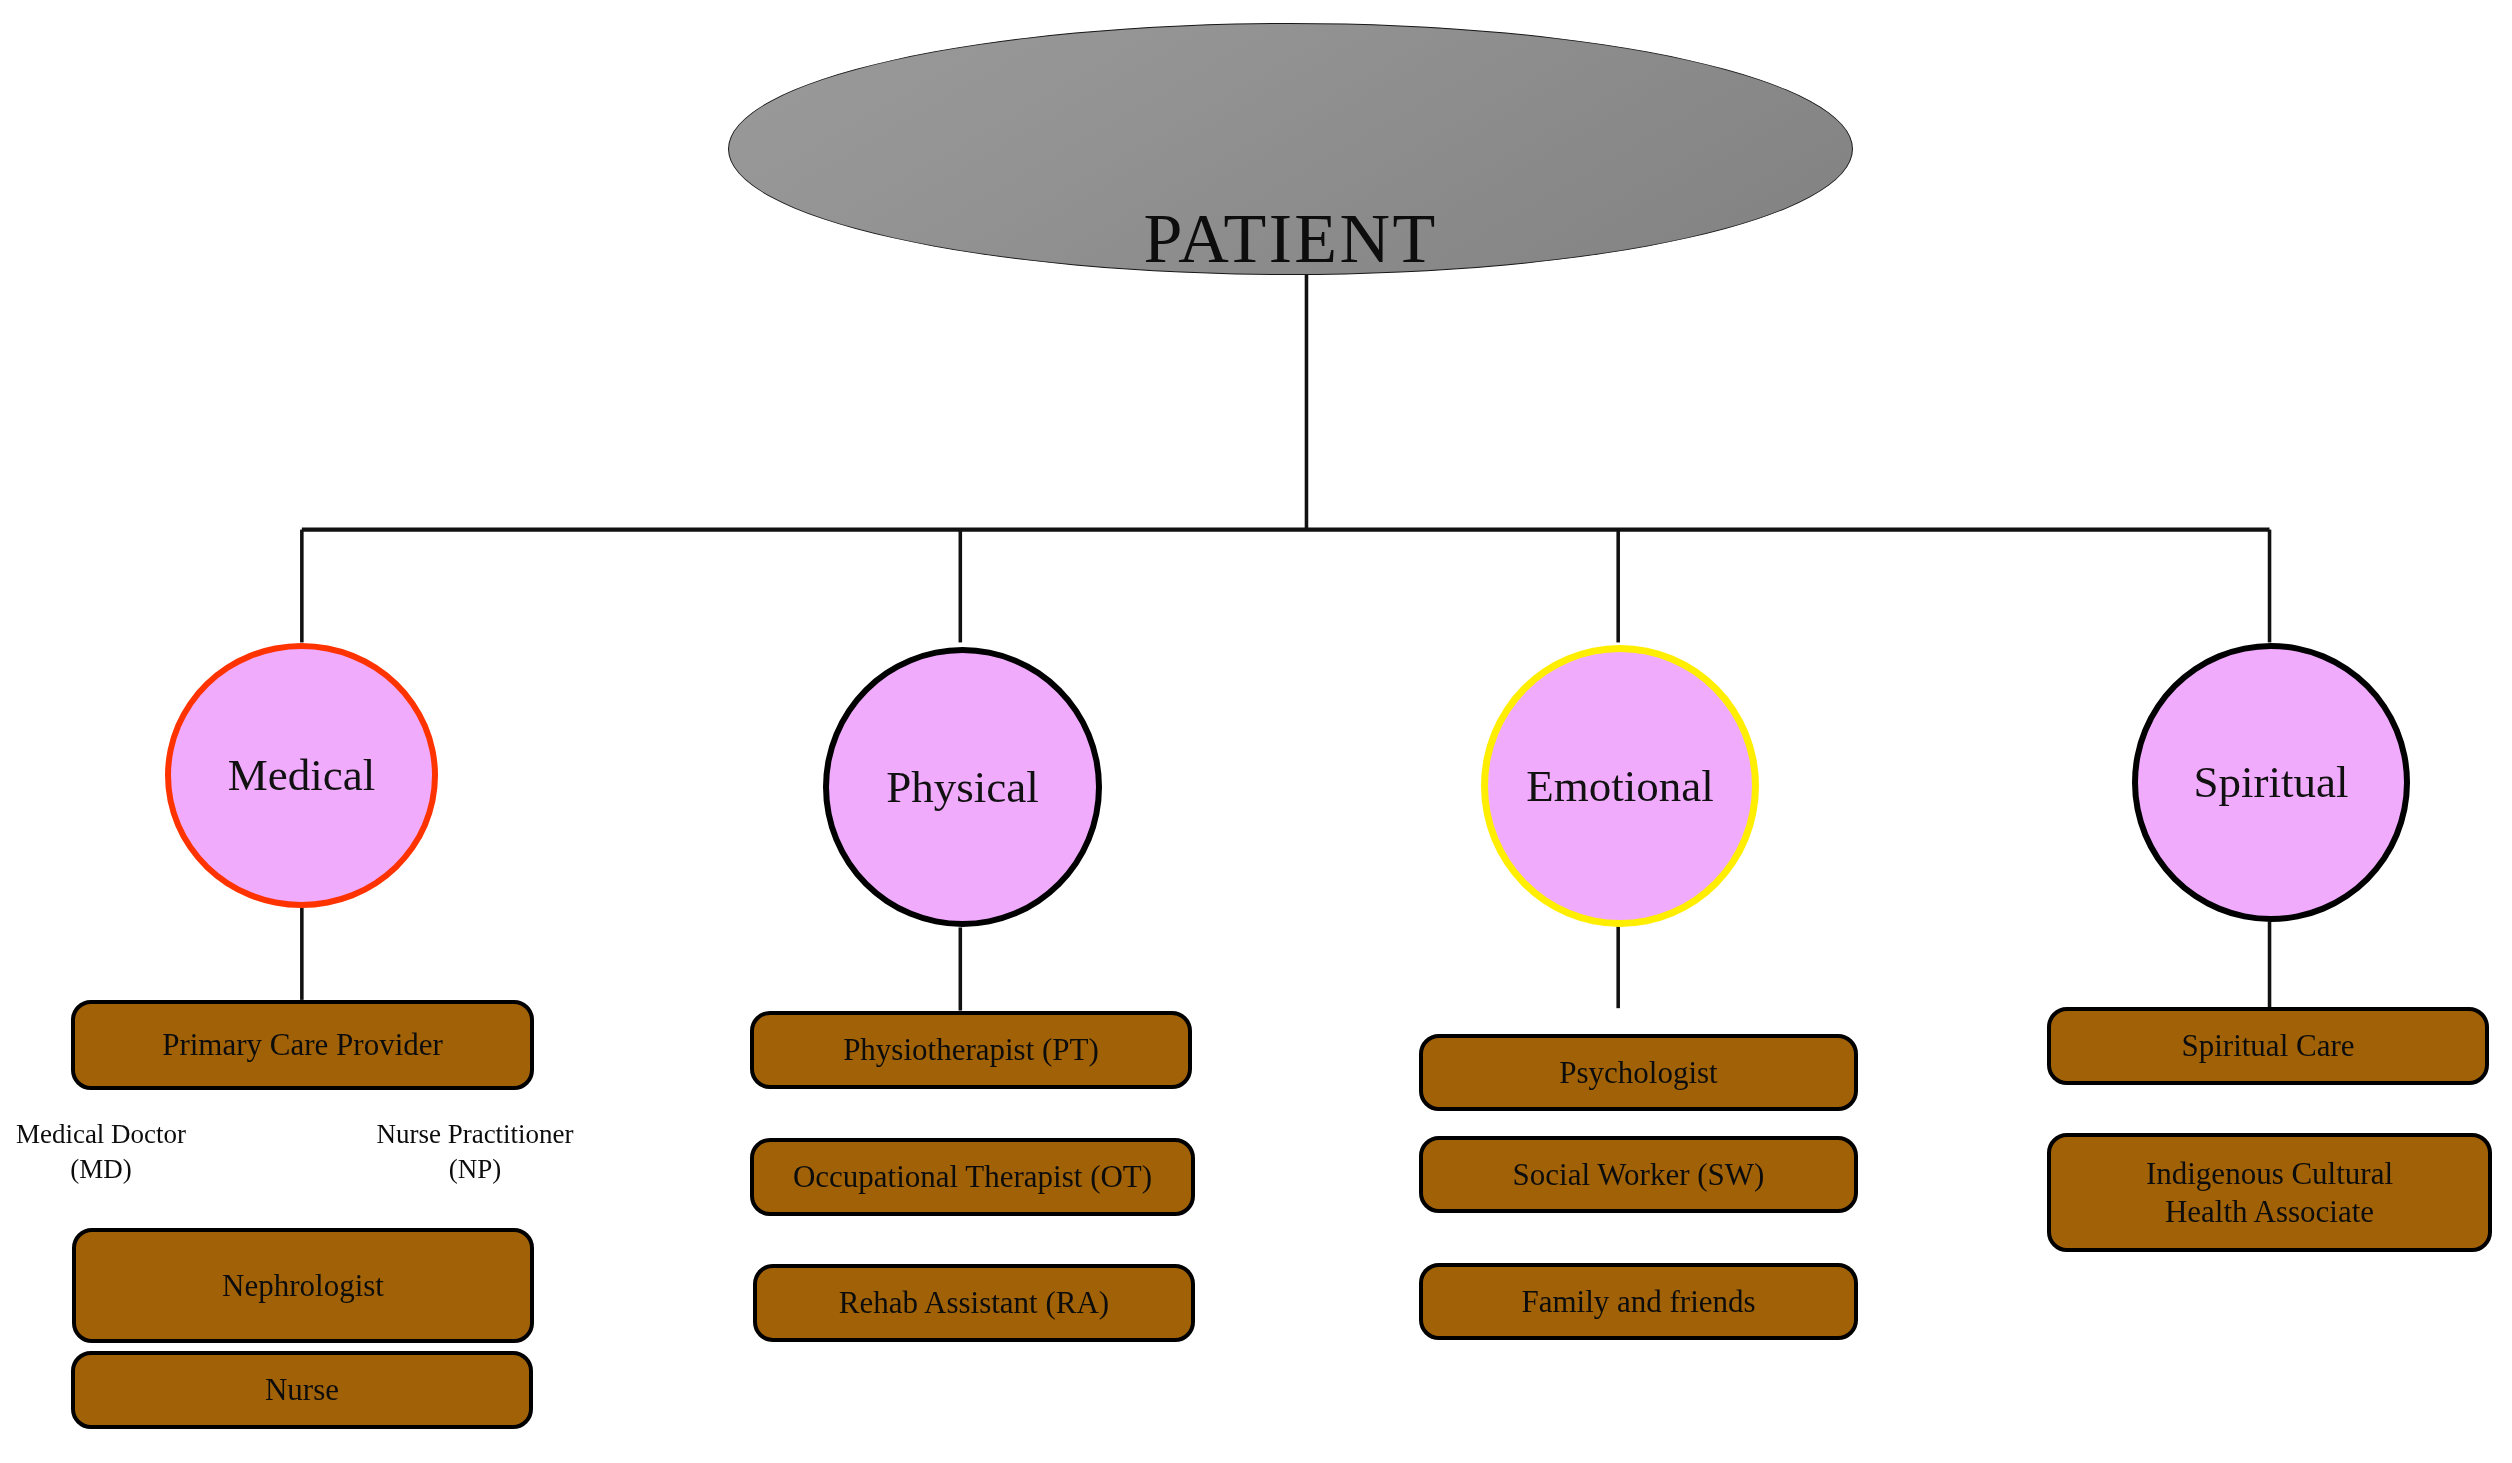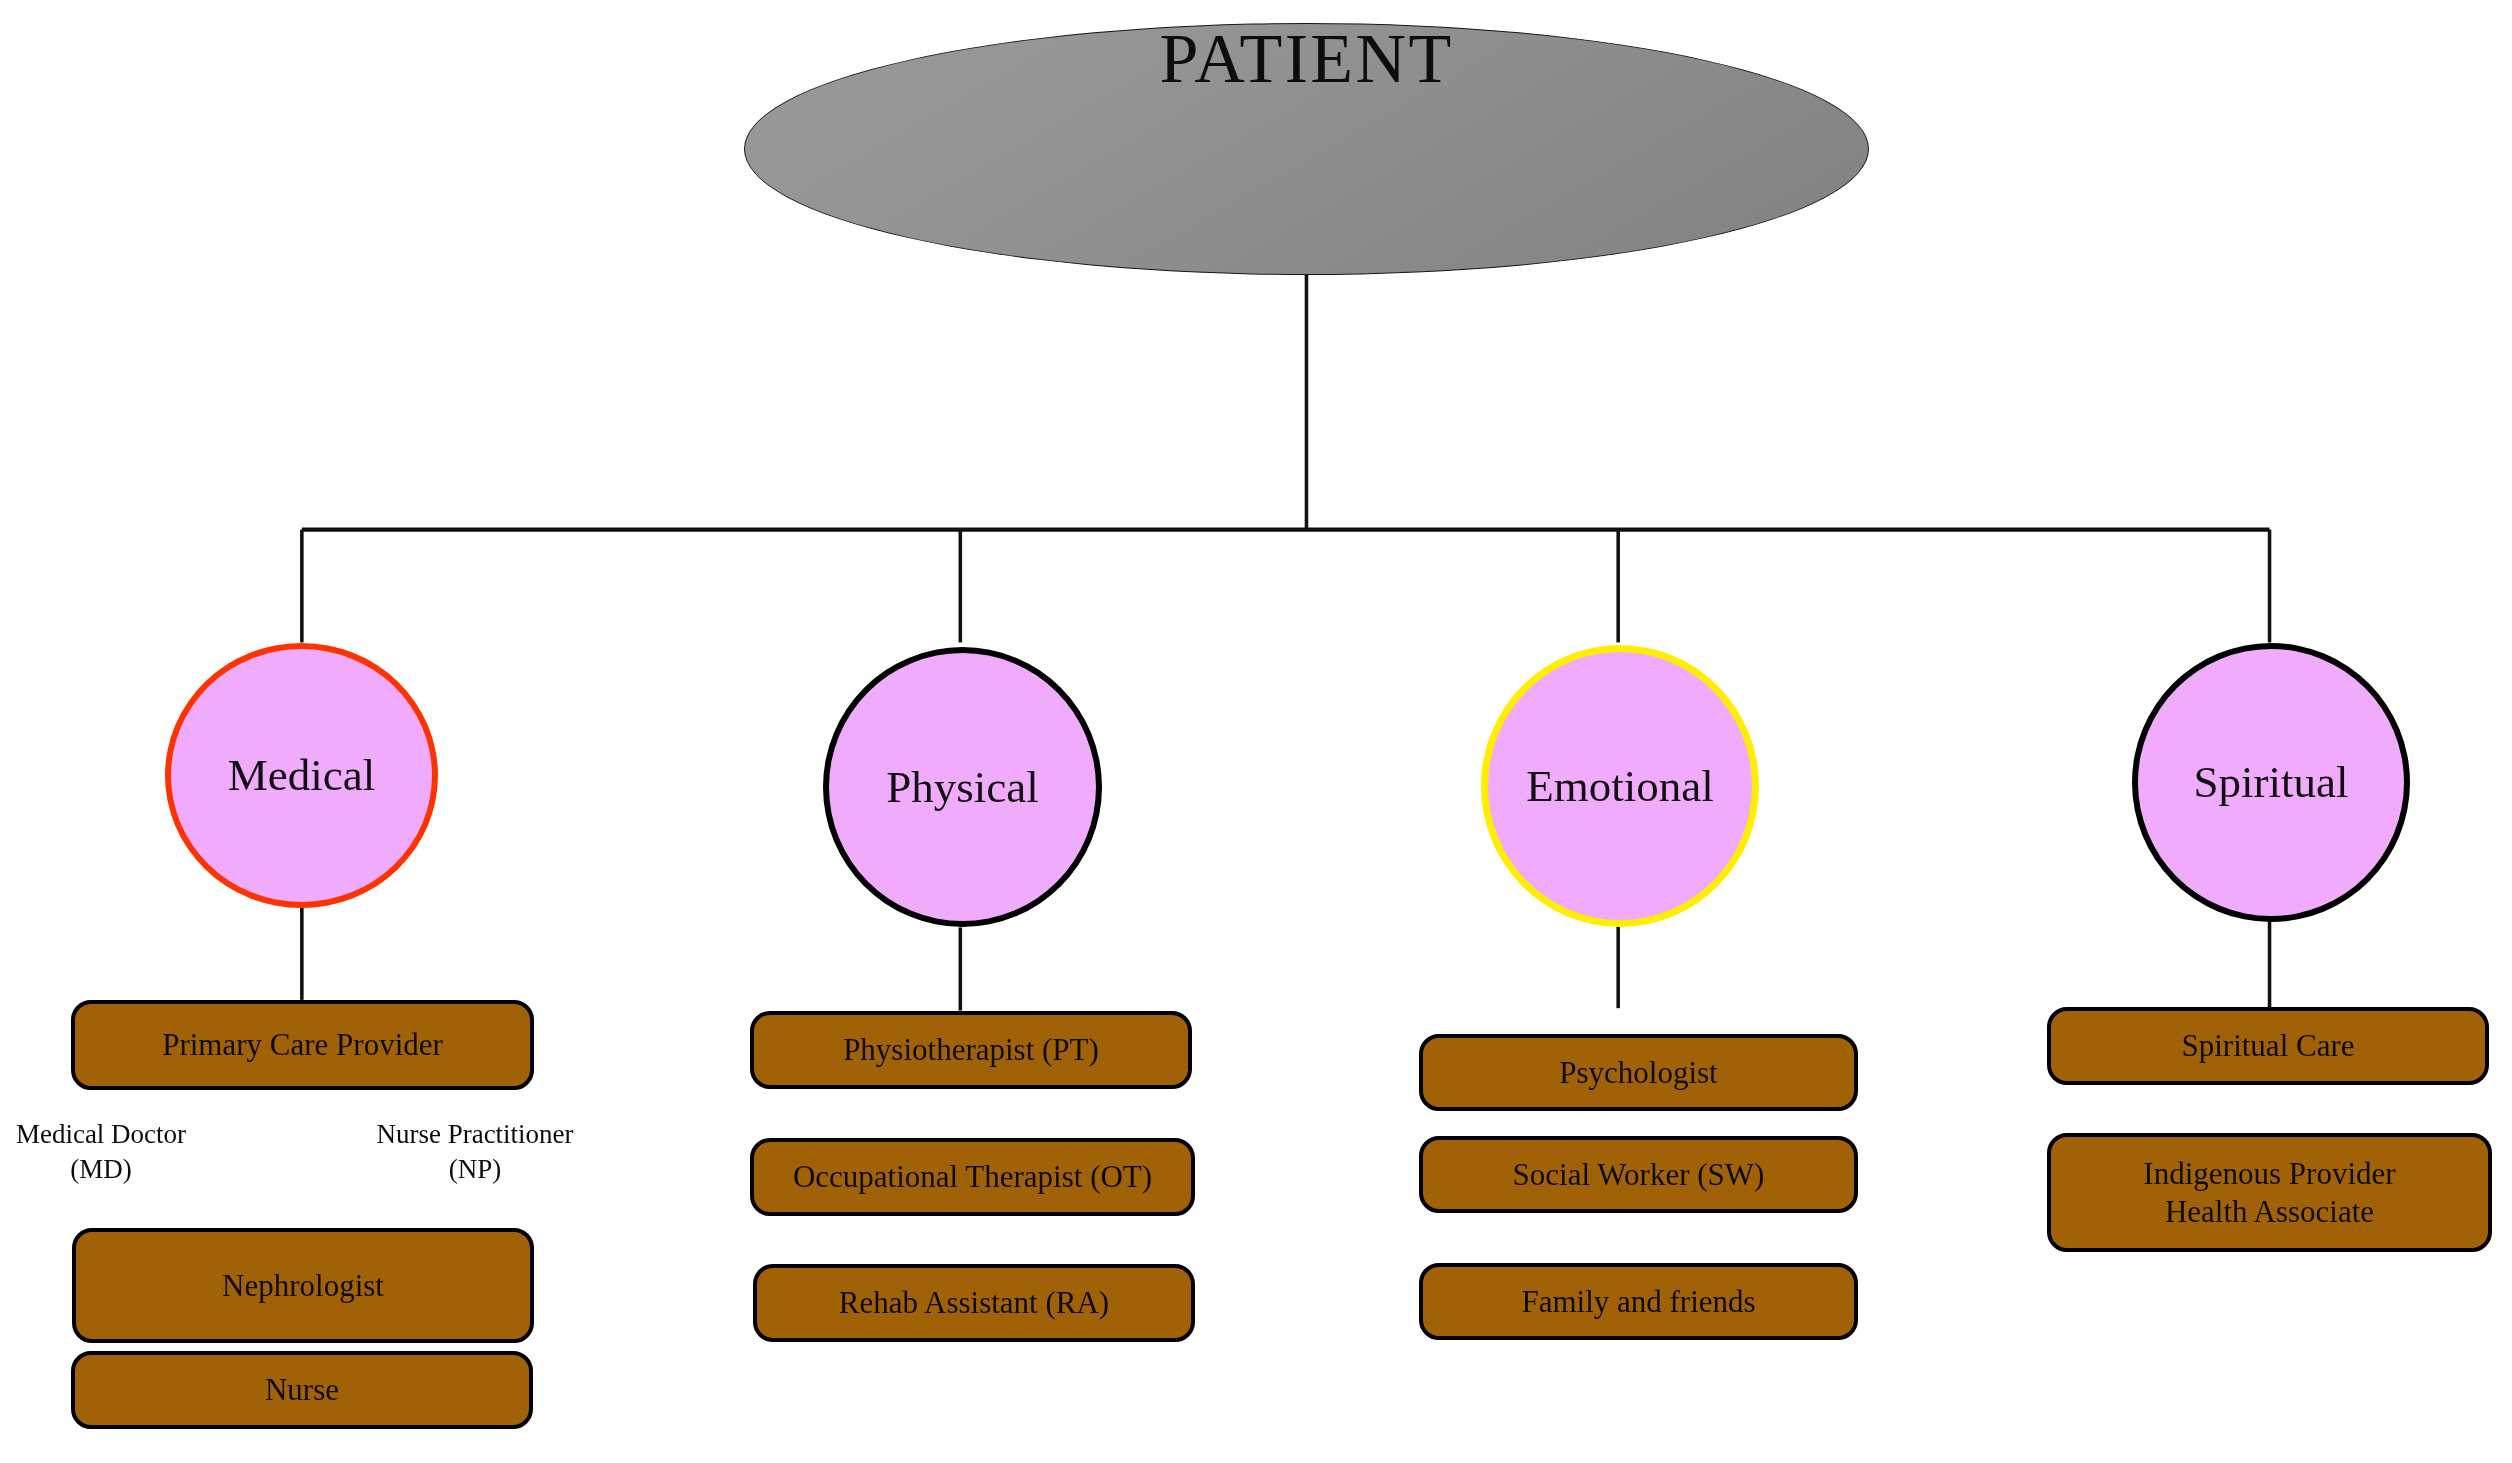--- a/index.html
+++ b/index.html
@@ -23,30 +23,30 @@
     position: absolute;
     left: 0;
     top: 0;
     width: 2512px;
     height: 1463px;
     pointer-events: none;
   }
   
   .root-ellipse {
     position: absolute;
-    left: 744px;
+    left: 728px;
     top: 22.6px;
     width: 1125px;
     height: 252px;
     border-radius: 50%;
     border: 1.8px solid #171717;
     background: linear-gradient(150deg, #9a9a9a 0%, #949494 30%, #8b8b8b 62%, #818181 100%);
     box-sizing: border-box;
     display: flex;
-    align-items: flex-start;
+    align-items: flex-end;
     justify-content: center;
   }
   .root-label {
     font-size: 70px;
     color: #0d0d0d;
     letter-spacing: 2.4px;
     line-height: 1;
     font-weight: 400;
   }
   
@@ -176,17 +176,17 @@
 
   <div class="branch-circle" style="left:2132px; top:643px; width:278px; height:279px; border:6.5px solid #000000;">
     <span class="branch-label">Spiritual</span>
   </div>
 
   <div class="role-box" style="left:2047px; top:1007px; width:442px; height:78px;">
     <span class="role-label">Spiritual Care</span>
   </div>
 
   <div class="role-box" style="left:2047px; top:1133px; width:445px; height:119px;">
-    <span class="role-label" style="max-width:333px; display:inline-block;">Indigenous Provider Health Associate</span>
+    <span class="role-label" style="max-width:333px; display:inline-block;">Indigenous Cultural Health Associate</span>
   </div>
 
 </div>
 
 
 </body></html>

